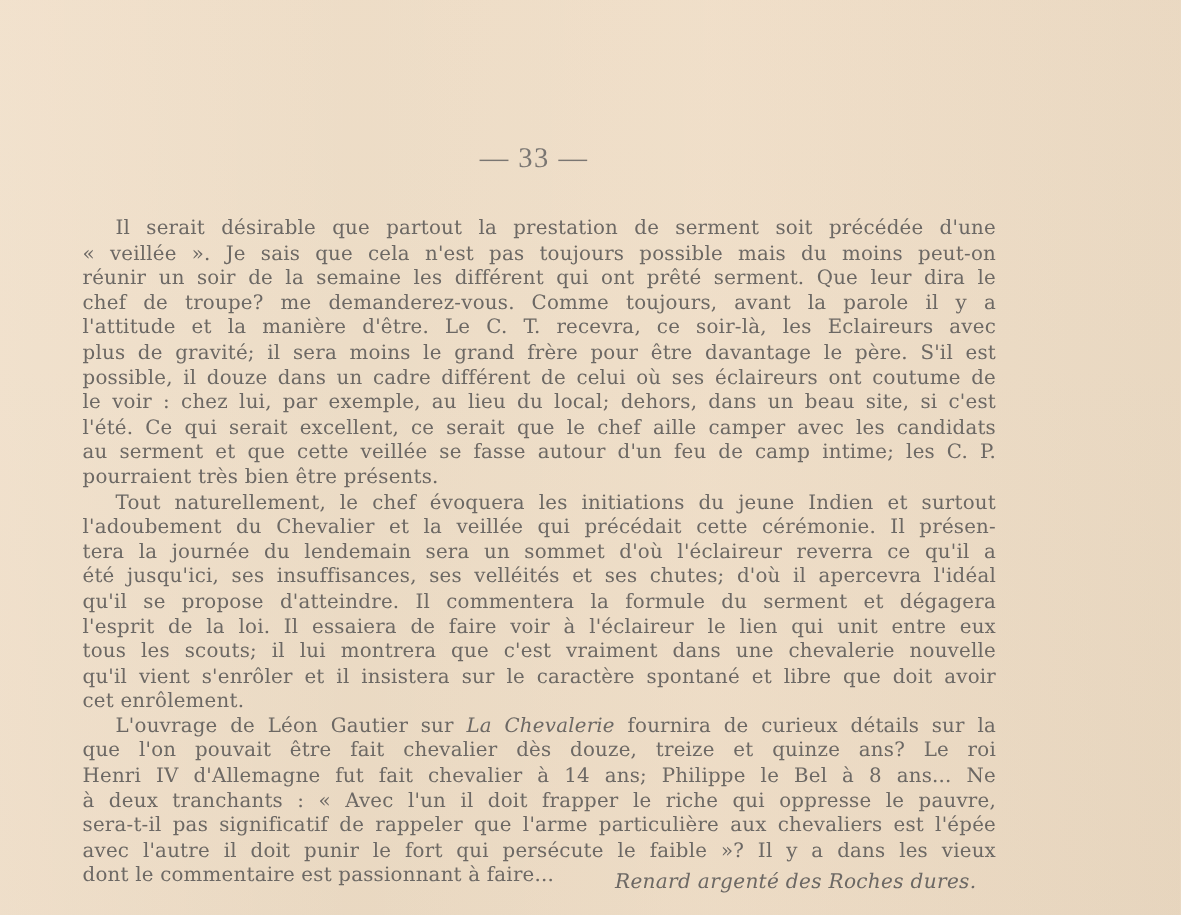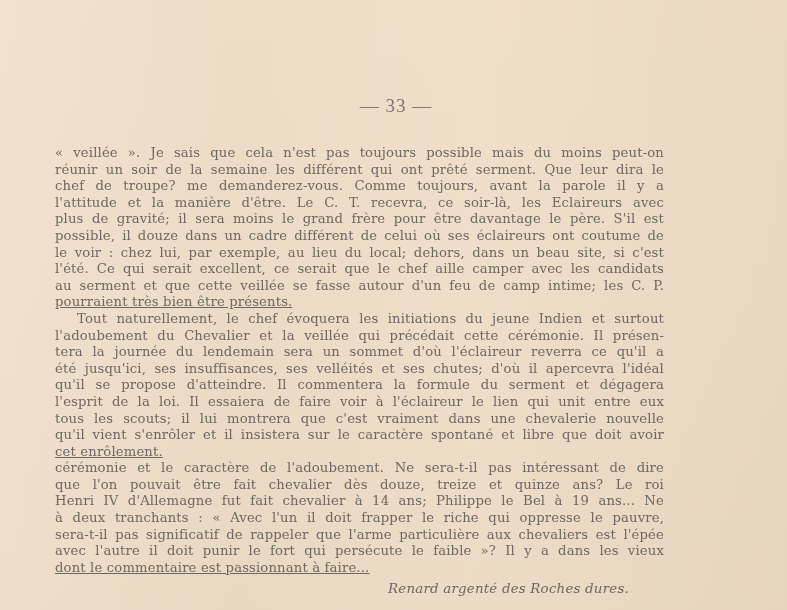--- a/index.html
+++ b/index.html
@@ -9,50 +9,51 @@
     background-image:
       linear-gradient(90deg, rgba(255,240,225,0.25) 0%, rgba(0,0,0,0) 30%, rgba(255,235,215,0.15) 60%, rgba(220,200,175,0.2) 100%),
       linear-gradient(180deg, rgba(240,222,200,0.4) 0%, rgba(0,0,0,0) 40%, rgba(225,205,180,0.25) 100%);
     position:relative;
     font-family: "DejaVu Serif", "Liberation Serif", serif;
     color:#6c6864;
   }
   .page-number {
     position:absolute; left:0; width:712px; top:95px;
     text-align:center; font-family:"Liberation Serif", serif;
-    font-size:19px; color:#7a7672; letter-spacing:1px;padding-left:40px;
+    font-size:19px; color:#7a7672; letter-spacing:1px;
   }
   .text-block {
     position:absolute; left:55px; top:145px; width:609px;
   }
   .line {
     display:block; height:16.6px; line-height:16.6px;
     font-size:13.2px; white-space:nowrap;
     text-align:justify; text-align-last:justify;
     letter-spacing:0.15px;
   }
-  .line.last { text-align-last:left;text-decoration:underline; }
+  .line.last { text-align-last:left; }
   .line.indent { padding-left:22px; }
   .signature {
-    position:absolute; left:388px; top:581px;
+    position:absolute; left:410px; top:581px;
     font-style:italic; font-size:13.4px;
     font-family:"DejaVu Serif", serif; color:#6c6864;
     letter-spacing:0.2px;
     text-align:right;
   }
   em { font-style:italic; }
 </style>
 </head>
 <body>
 
 <div class="page-number">— 33 —</div>
 
 <div class="text-block">
 
   <div>
+    <span class="line indent">Il serait désirable que partout la prestation de serment soit précédée d'une</span>
     <span class="line">« veillée ». Je sais que cela n'est pas toujours possible mais du moins peut-on</span>
     <span class="line">réunir un soir de la semaine les différent qui ont prêté serment. Que leur dira le</span>
     <span class="line">chef de troupe? me demanderez-vous. Comme toujours, avant la parole il y a</span>
     <span class="line">l'attitude et la manière d'être. Le C. T. recevra, ce soir-là, les Eclaireurs avec</span>
     <span class="line">plus de gravité; il sera moins le grand frère pour être davantage le père. S'il est</span>
     <span class="line">possible, il douze dans un cadre différent de celui où ses éclaireurs ont coutume de</span>
     <span class="line">le voir : chez lui, par exemple, au lieu du local; dehors, dans un beau site, si c'est</span>
     <span class="line">l'été. Ce qui serait excellent, ce serait que le chef aille camper avec les candidats</span>
     <span class="line">au serment et que cette veillée se fasse autour d'un feu de camp intime; les C. P.</span>
     <span class="line last">pourraient très bien être présents.</span>
@@ -64,23 +65,23 @@
     <span class="line">tera la journée du lendemain sera un sommet d'où l'éclaireur reverra ce qu'il a</span>
     <span class="line">été jusqu'ici, ses insuffisances, ses velléités et ses chutes; d'où il apercevra l'idéal</span>
     <span class="line">qu'il se propose d'atteindre. Il commentera la formule du serment et dégagera</span>
     <span class="line">l'esprit de la loi. Il essaiera de faire voir à l'éclaireur le lien qui unit entre eux</span>
     <span class="line">tous les scouts; il lui montrera que c'est vraiment dans une chevalerie nouvelle</span>
     <span class="line">qu'il vient s'enrôler et il insistera sur le caractère spontané et libre que doit avoir</span>
     <span class="line last">cet enrôlement.</span>
   </div>
 
   <div>
-    <span class="line">cérémonie et le caractère de l'adoubement. Ne sera-t-il pas intéressant de dire</span>
+    <span class="line indent"><span>L'ouvrage de Léon Gautier sur </span><em>La Chevalerie</em><span> fournira de curieux détails sur la</span></span>
     <span class="line">que l'on pouvait être fait chevalier dès douze, treize et quinze ans? Le roi</span>
-    <span class="line">Henri IV d'Allemagne fut fait chevalier à 14 ans; Philippe le Bel à 19 ans... Ne</span>
+    <span class="line">Henri IV d'Allemagne fut fait chevalier à 14 ans; Philippe le Bel à 8 ans... Ne</span>
     <span class="line">à deux tranchants : « Avec l'un il doit frapper le riche qui oppresse le pauvre,</span>
     <span class="line">sera-t-il pas significatif de rappeler que l'arme particulière aux chevaliers est l'épée</span>
     <span class="line">avec l'autre il doit punir le fort qui persécute le faible »? Il y a dans les vieux</span>
     <span class="line last">dont le commentaire est passionnant à faire...</span>
   </div>
 </div>
 
 <div class="signature">Renard argenté des Roches dures.</div>
 
 </body></html>

